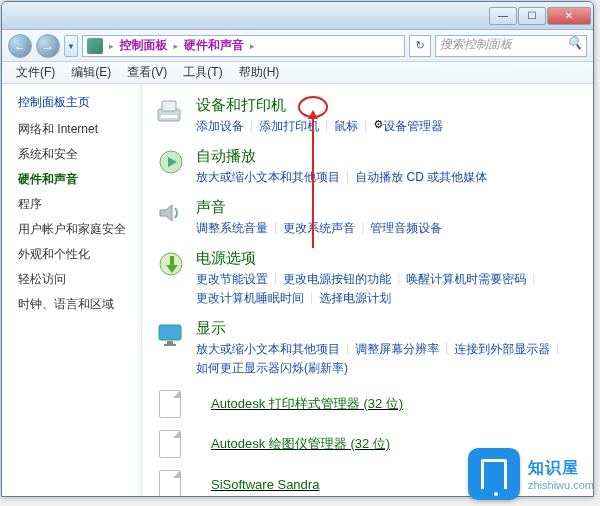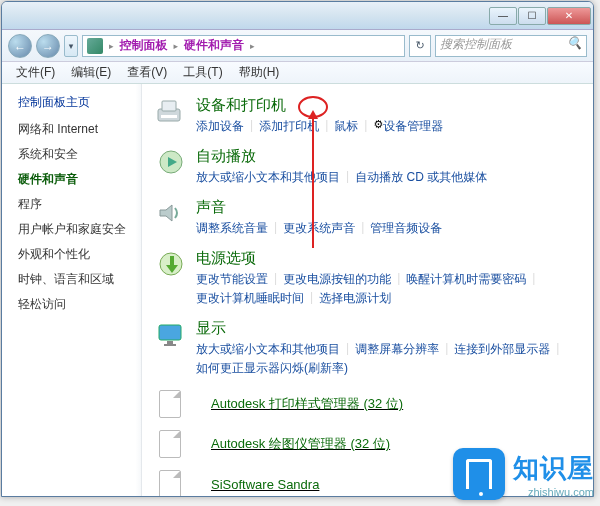--- a/index.html
+++ b/index.html
@@ -54,21 +54,21 @@
   .red-circle { position: absolute; border: 2px solid #d22; border-radius: 50%; width: 30px; height: 22px; pointer-events: none; }
   .red-arrow { position: absolute; width: 2px; background: #d22; pointer-events: none; }
   .red-arrow::before { content: ''; position: absolute; top: -8px; left: -4px; border-left: 5px solid transparent; border-right: 5px solid transparent; border-bottom: 9px solid #d22; }
   
   
   .watermark { position: absolute; right: 6px; bottom: 6px; display: flex; align-items: center; gap: 8px; }
   .wm-badge { width: 52px; height: 52px; background: #1f8fe8; border-radius: 10px; display: flex; align-items: center; justify-content: center; box-shadow: 0 2px 4px rgba(0,0,0,.2); }
   .wm-q { width: 26px; height: 30px; border: 3px solid #fff; border-bottom: none; border-radius: 3px 3px 0 0; position: relative; }
   .wm-q::after { content:''; position:absolute; width:4px; height:4px; background:#fff; border-radius:50%; bottom:-7px; left:10px;}
   .wm-text { color: #1f8fe8; }
-  .wm-cn { font-size: 26px; font-weight: bold; letter-spacing: 1px; font-family: Liberation Serif, serif; }
+  .wm-cn { font-size: 16px; font-weight: bold; letter-spacing: 1px; font-family: Liberation Serif, serif; }
   .wm-en { font-size: 11px; color: #6ab; text-align: right; }
   
   
   .pg-icon { width: 22px; height: 28px; background: #fff; border: 1px solid #bbb; border-radius: 2px; position: relative; }
   .pg-icon::before { content:''; position:absolute; right:0; top:0; width:7px; height:7px; background: linear-gradient(135deg,#fff 48%, #bbb 52%);}
 </style>
 </head>
 <body>
 
 <div class="window">
@@ -111,22 +111,22 @@
   <div class="body-area">
 
     <div class="sidebar">
       <div class="side-title">控制面板主页</div>
       <span class="side-link">网络和 Internet</span>
       <span class="side-link">系统和安全</span>
       <span class="side-link active">硬件和声音</span>
       <span class="side-link">程序</span>
       <span class="side-link">用户帐户和家庭安全</span>
       <span class="side-link">外观和个性化</span>
+      <span class="side-link">轻松访问</span>
       <span class="side-link">时钟、语言和区域</span>
-      <span class="side-link">轻松访问</span>
     </div>
 
     <div class="content">
 
       <div class="cat">
         <div class="cat-icon">
           <svg width="30" height="28" viewBox="0 0 30 28">
               <rect x="2" y="12" width="22" height="12" rx="2" fill="#cfd8dc" stroke="#9aa"></rect>
               <rect x="6" y="4" width="14" height="10" rx="1" fill="#e8eef2" stroke="#9aa"></rect>
               <rect x="5" y="18" width="16" height="3" fill="#fff"></rect>

